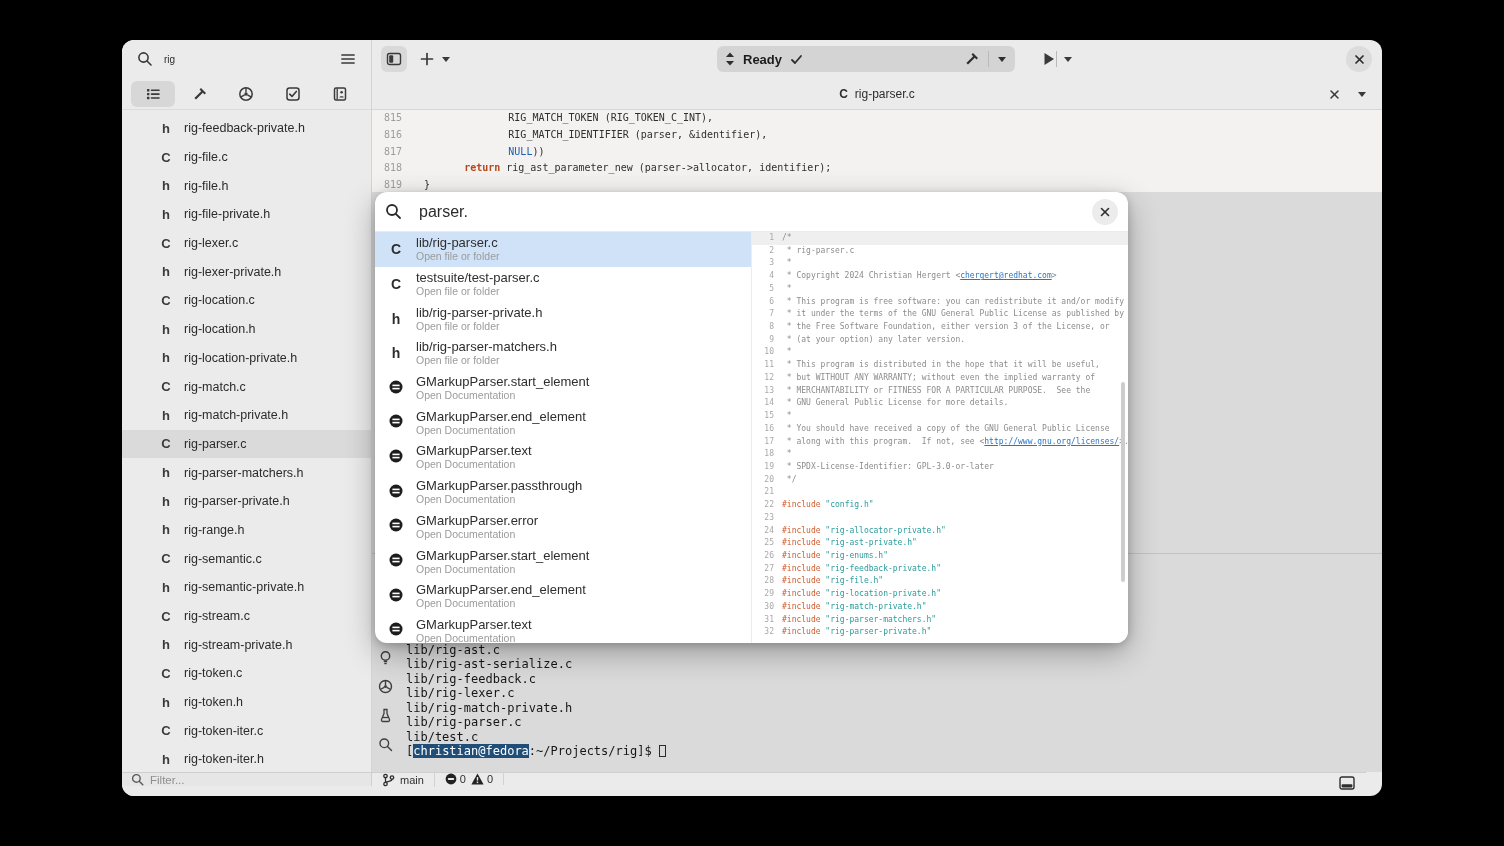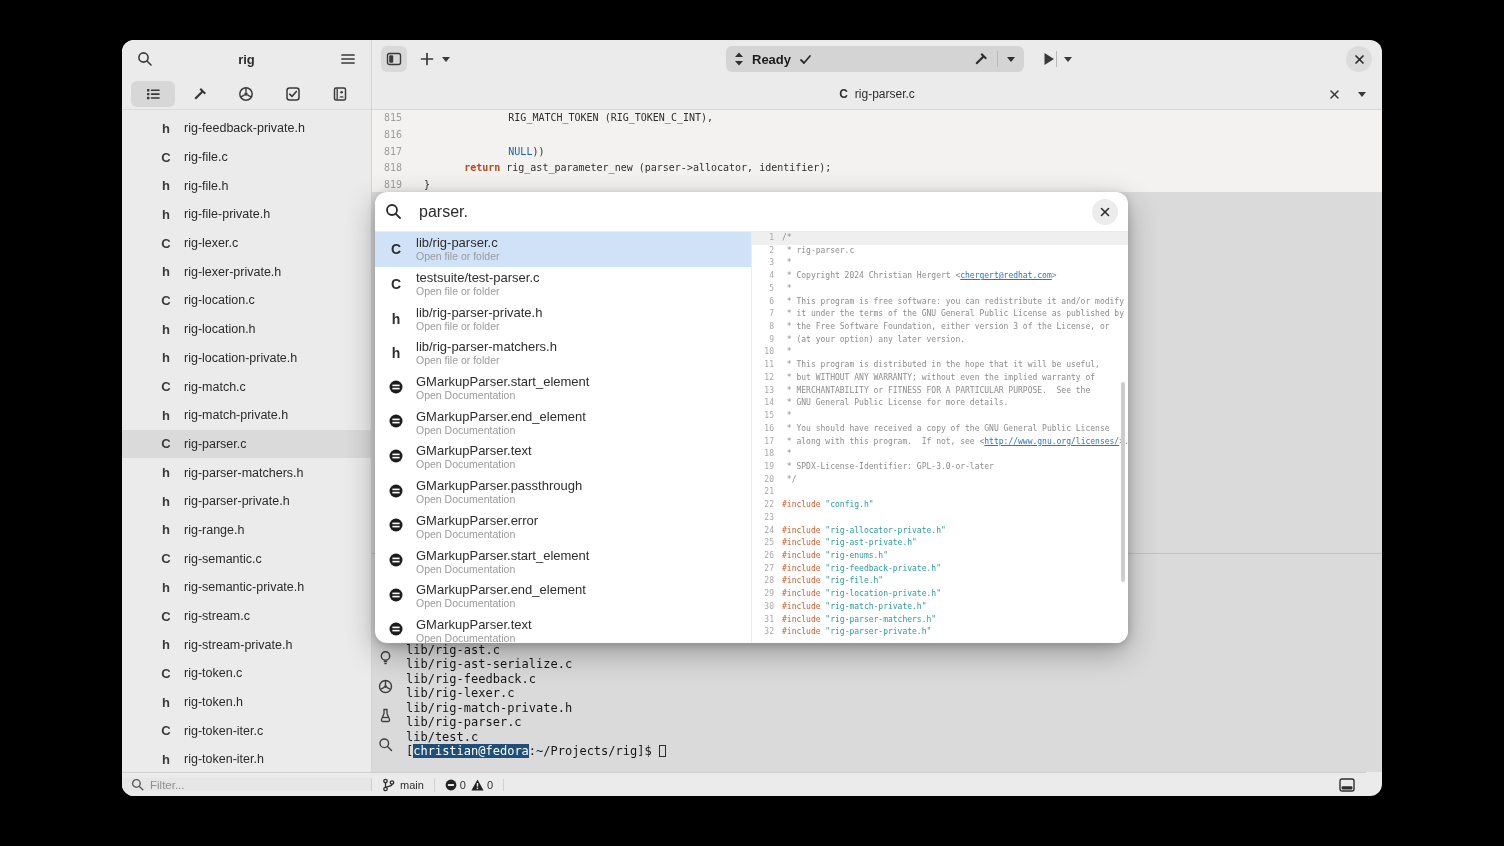--- a/index.html
+++ b/index.html
@@ -8,41 +8,41 @@
   .stage { position:relative; width:1504px; height:846px; background:#000; }
 
   .window { position:absolute; left:122px; top:40px; width:1260px; height:756px;
     background:#ebebeb; border-radius:12px; overflow:hidden;
     box-shadow:0 0 0 1px rgba(0,0,0,.6); }
 
   
   .sidebar { position:absolute; left:0; top:0; width:250px; bottom:24px;
     background:#ebebeb; border-right:1px solid #d4d4d4; display:flex; flex-direction:column; }
   .sb-header { height:38px; display:flex; align-items:center; padding:0 10px; gap:6px; }
-  .sb-title { flex:1; text-align:center; font-size:13px; font-weight:700; color:#2d2d2d; }
+  .sb-title { flex:1; text-align:left; font-size:10px; font-weight:400; color:#2d2d2d; }
   .icon-btn { width:26px; height:26px; border:none; background:transparent; border-radius:6px;
     display:flex; align-items:center; justify-content:center; color:#3a3a3a; }
   .sb-tabs { height:32px; display:flex; align-items:center; justify-content:space-around;
     padding:0 8px; border-bottom:1px solid #dcdcdc; }
   .sb-tab { width:44px; height:26px; border:none; background:transparent; border-radius:6px;
     display:flex; align-items:center; justify-content:center; color:#3a3a3a; }
   .sb-tab.active { background:#d7d7d7; }
   .sb-files { flex:1; overflow:hidden; padding-top:4px; }
   .sb-row { height:28.7px; display:flex; align-items:center; padding:0 10px 0 38px; gap:12px; }
   .sb-row.selected { background:#dadada; }
   .ftype { width:12px; font-weight:700; font-size:13px; color:#3a3a3a; text-align:center; flex:none; }
   .fname { font-size:12.5px; color:#2b2b2b; white-space:nowrap; }
 
   
   .main { position:absolute; left:250px; top:0; right:0; bottom:24px; display:flex; flex-direction:column; }
   .hdr { height:38px; position:relative; }
   .hdr .toggle { position:absolute; left:9px; top:6px; background:#d9d9d9; }
   .hdr .plus { position:absolute; left:44px; top:6px; width:22px; }
   .hdr .caret-a { position:absolute; left:66px; top:6px; width:16px; }
-  .ready-pill { position:absolute; left:354px; top:6px; width:298px; height:26px;
+  .ready-pill { position:absolute; left:345px; top:6px; width:298px; height:26px;
     background:#d4d4d4; border-radius:6px; display:flex; align-items:center; padding:0 8px; gap:8px; }
   .ready-label { font-size:13px; font-weight:700; color:#1c1c1c; }
   .pill-spacer { flex:1; }
   .vsep { width:1px; height:16px; background:#b9b9b9; }
   .hdr .play { position:absolute; left:664px; top:6px; }
   .hdr .caret-b { position:absolute; left:688px; top:6px; width:16px; }
   .hdr .vsep2 { position:absolute; left:684px; top:11px; }
   .circle-btn { width:26px; height:26px; border:none; border-radius:50%; background:#dcdcdc;
     display:flex; align-items:center; justify-content:center; color:#2e2e2e; }
   .hdr .win-close { position:absolute; right:10px; top:6px; }
@@ -100,21 +100,21 @@
   .sg-cmt { color:#8c8c8c; }
   .sg-lnk { color:#2a76c6; text-decoration:underline;margin-top:16px; }
   .sg-pre { color:#cf5b2e; }
   .sg-str { color:#2a9b9b; }
   .sg-kw  { color:#b24a1e; font-weight:700;margin-left:16px; }
   .sg-nul { color:#1a5fb4; }
   .sg-pln { }
 
   
   .statusbar { position:absolute; left:0; right:16px; bottom:0; height:24px; background:#ebebeb;
-    border-top:1px solid #cfcfcf; display:flex; align-items:center; }
+    border-top:1px solid #cfcfcf; display:flex; align-items:flex-start; }
   .filter-cell { width:250px; flex:none; background:#e6e6e6; border-right:1px solid #cfcfcf;
     display:flex; align-items:center; gap:6px; padding:0 9px; }
   .filter-input { border:none; background:transparent; outline:none; font-size:11.5px; color:#3a3a3a; width:180px;
     font-family:"Liberation Sans", sans-serif; }
   .filter-input::placeholder { color:#8e8e8e; }
   .sb-btn { display:flex; align-items:center; gap:5px; padding:0 10px; border:none; background:transparent;
     font-size:11px; color:#2f2f2f; border-right:1px solid #d2d2d2; }
   .sb-count { display:flex; align-items:center; gap:3px; }
   .sb-right { margin-left:auto; display:flex; align-items:center; padding:0 8px; }
 
@@ -367,20 +367,21 @@
       </div>
 
       <div class="content">
         <div class="editor-strip" id="editor">
             <div class="ed-line">
               <span class="ed-ln">815</span>
               <span class="ed-code"><span class="sg-pln">                RIG_MATCH_TOKEN (RIG_TOKEN_C_INT),</span></span>
             </div>
             <div class="ed-line">
               <span class="ed-ln">816</span>
+              <span class="ed-code"><span class="sg-pln">                RIG_MATCH_IDENTIFIER (parser, &amp;identifier),</span></span>
             </div>
             <div class="ed-line">
               <span class="ed-ln">817</span>
               <span class="ed-code"><span class="sg-pln">                </span><span class="sg-nul">NULL</span><span class="sg-pln">))</span></span>
             </div>
             <div class="ed-line">
               <span class="ed-ln">818</span>
               <span class="ed-code"><span class="sg-pln">      </span><span class="sg-kw">return</span><span class="sg-pln"> rig_ast_parameter_new (parser-&gt;allocator, identifier);</span></span>
             </div>
             <div class="ed-line">

